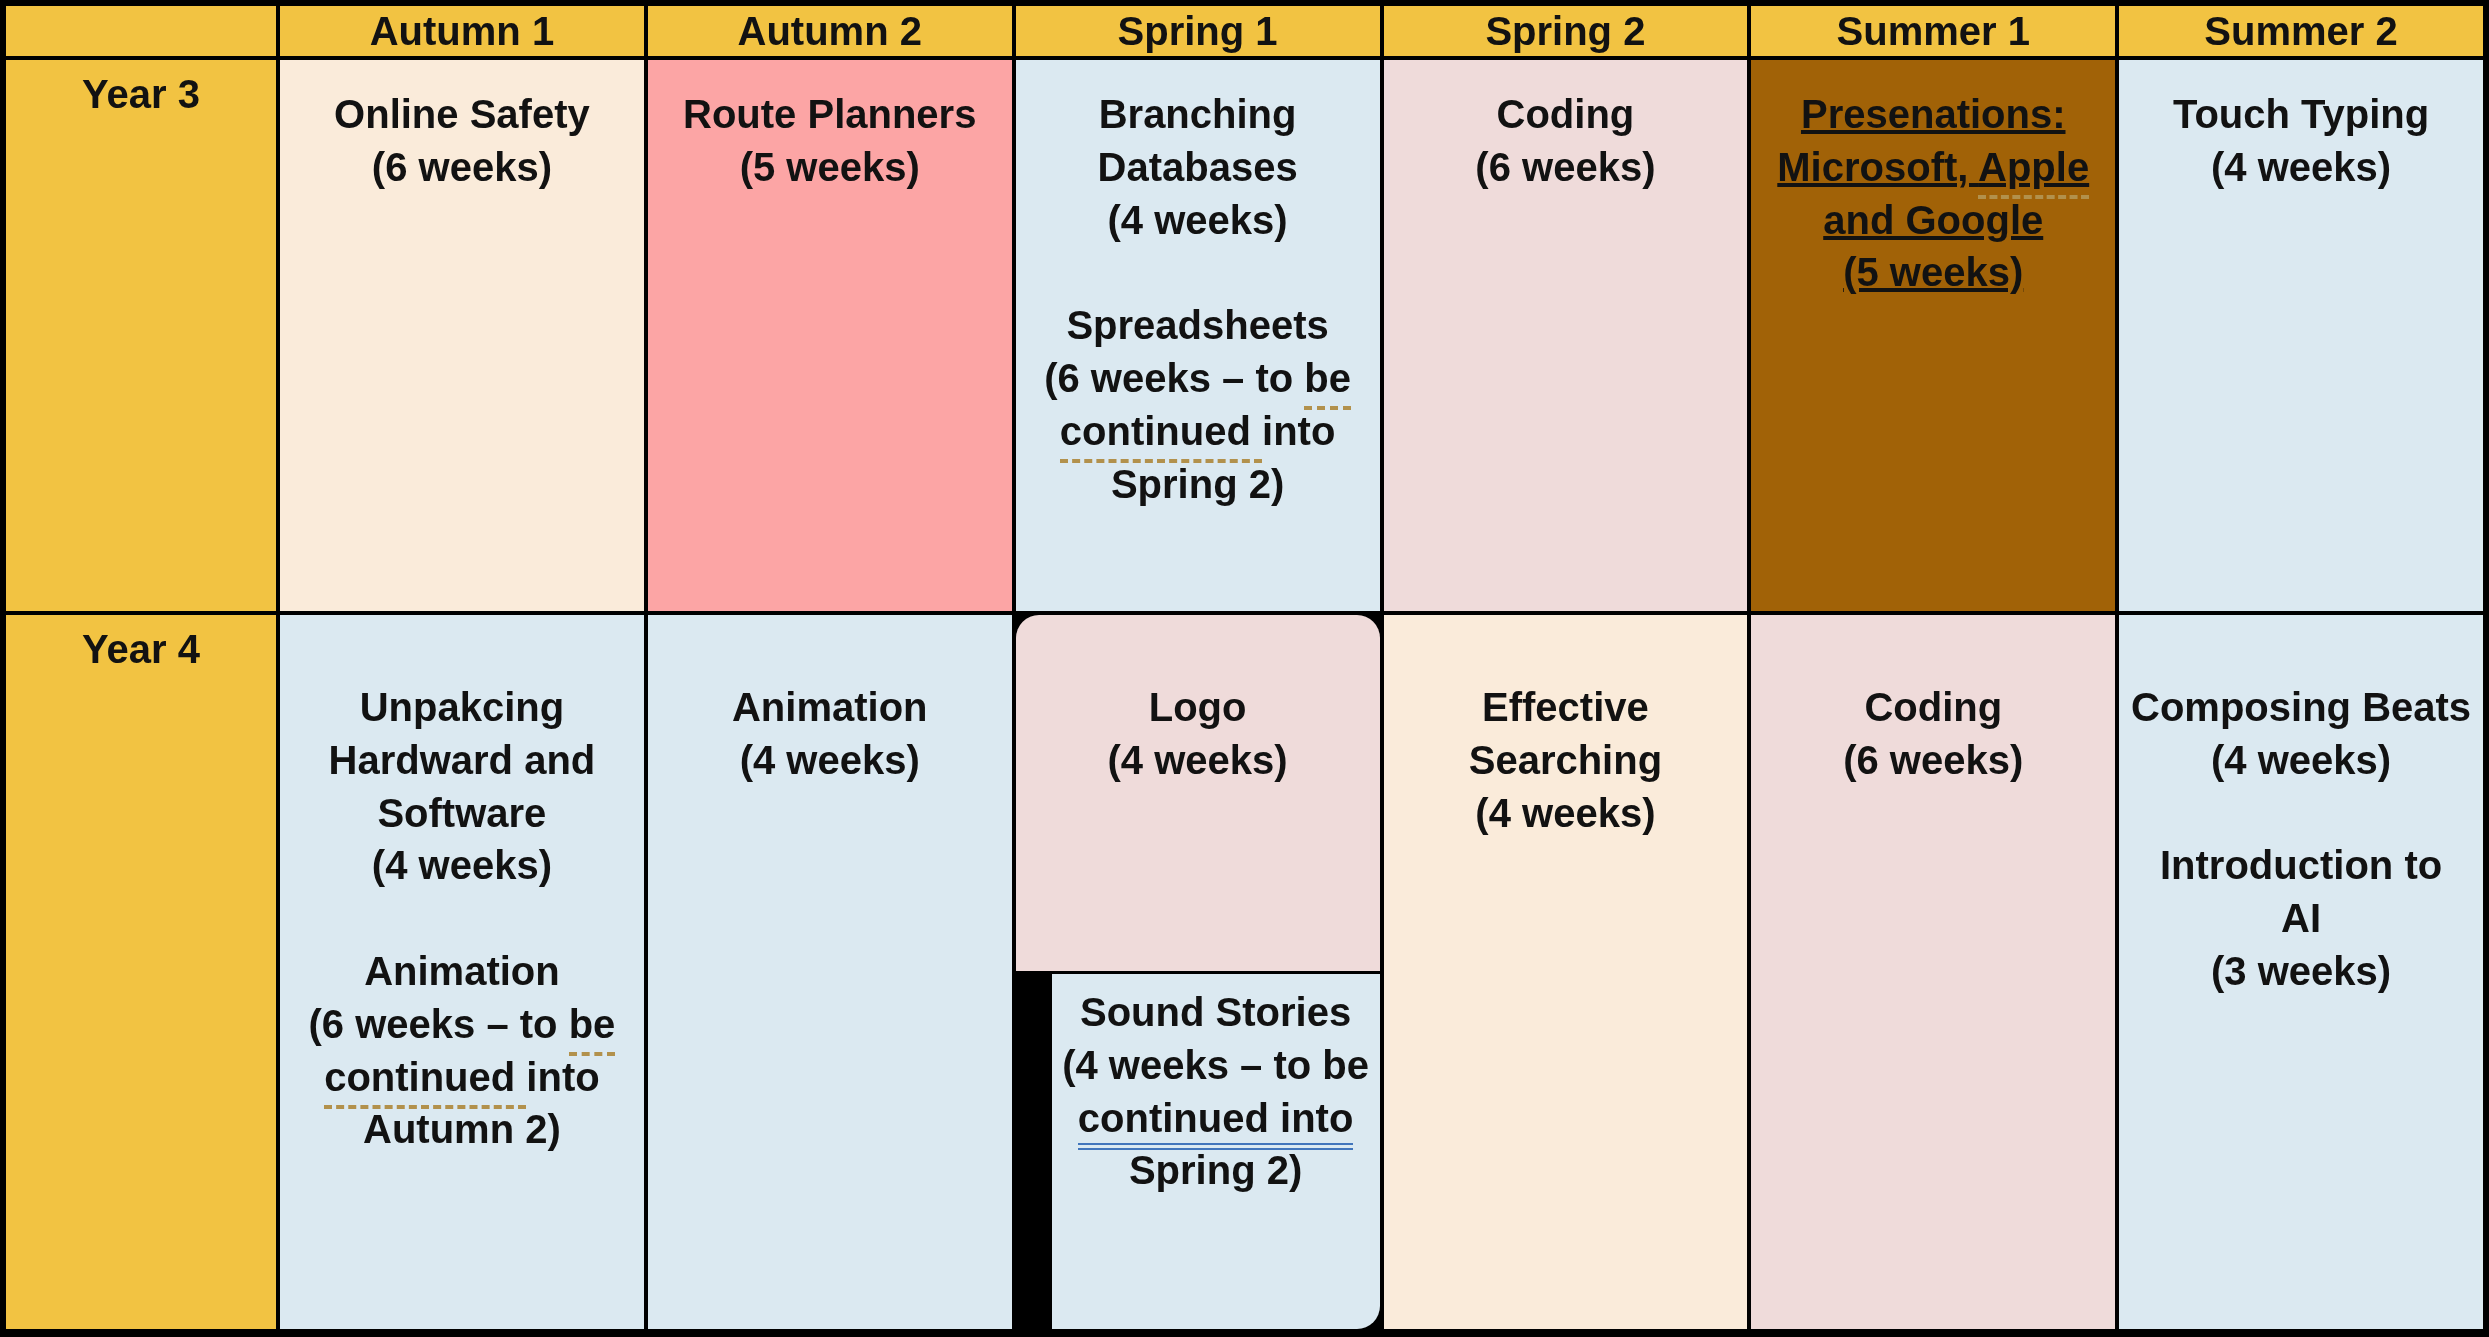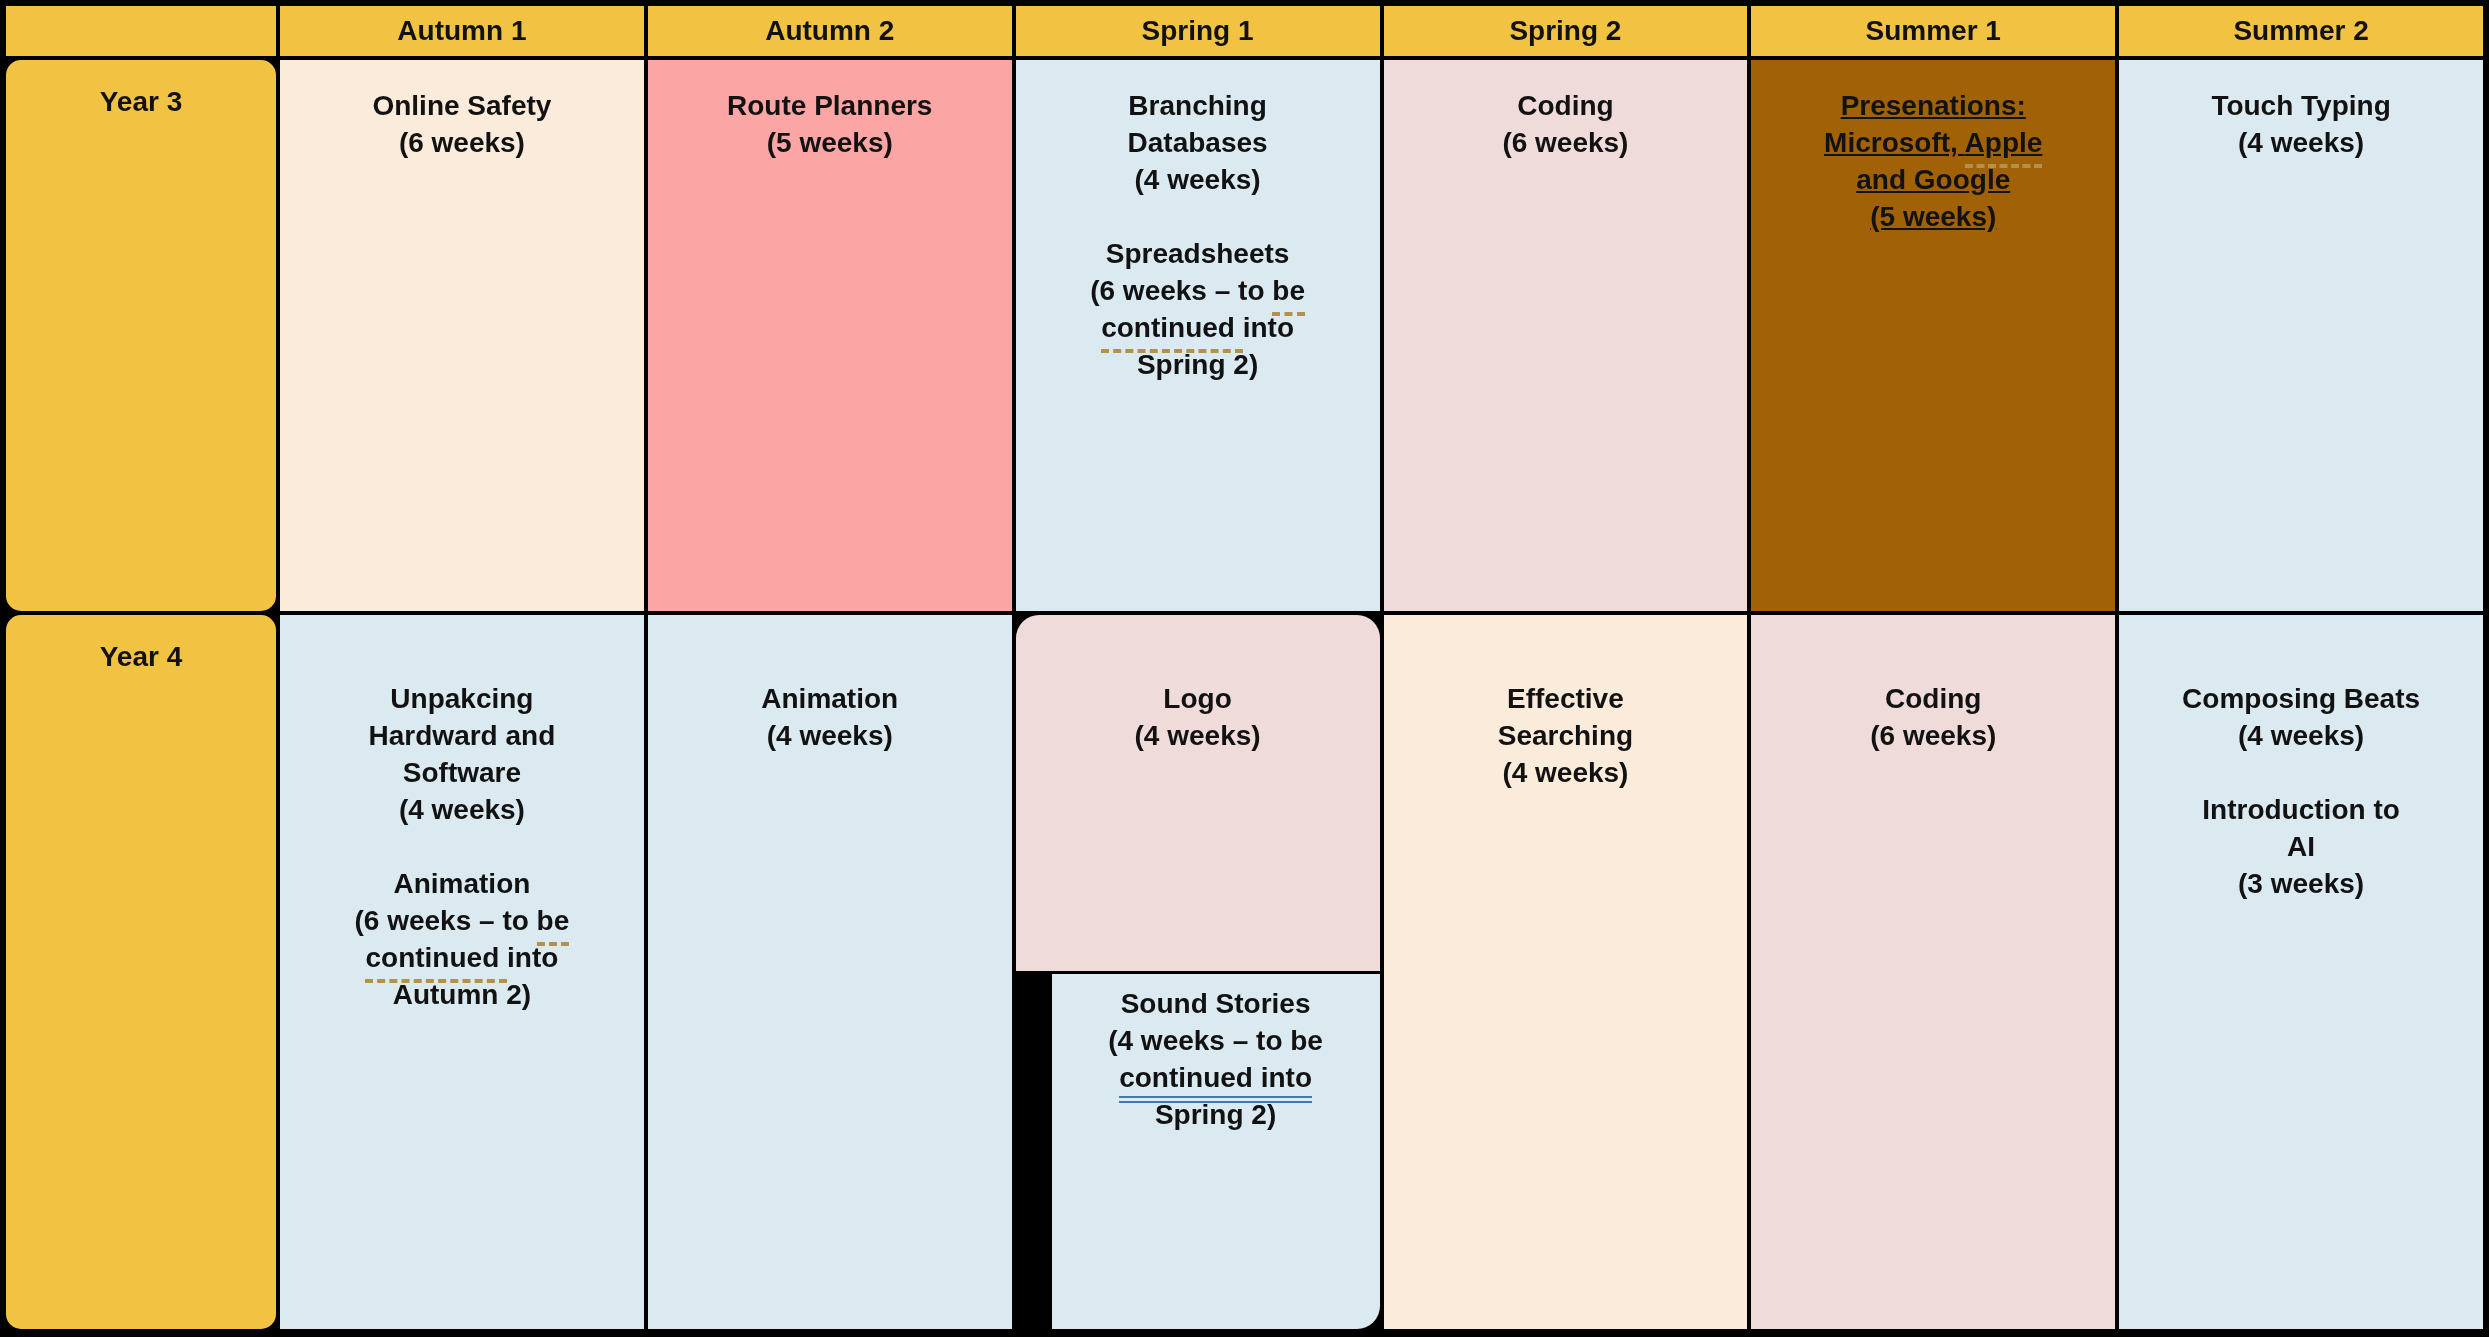--- a/index.html
+++ b/index.html
@@ -13,35 +13,34 @@
     box-sizing:border-box;
     display:grid;
     grid-template-columns:270px repeat(6,1fr);
     grid-template-rows:50px 551px 1fr;
     gap:4px;
     padding:6px 6px 8px 6px;
     background:var(--border,#000);
   }
   .cell{
     font-weight:700;
-    font-size:28px;
+    font-size:40px;
     line-height:1.32;
     color:var(--text,#121212);
     text-align:center;
     box-sizing:border-box;
     overflow:hidden;
   }
   .head{
     background:var(--gold,#F2C342);
     display:flex;align-items:center;justify-content:center;
   }
   .label{
     background:var(--gold,#F2C342);
-    padding-top:24px;
-    border-radius:15px;
+    padding-top:8px;
   }
   .pt-lg{padding-top:28px;}
   .pt-md{padding-top:66px;}
   .pt-sm{padding-top:12px;}
   .split{
     display:grid;
     grid-template-rows:356px 1fr;
     gap:3px;
     background:var(--border,#000);
     padding:0;

